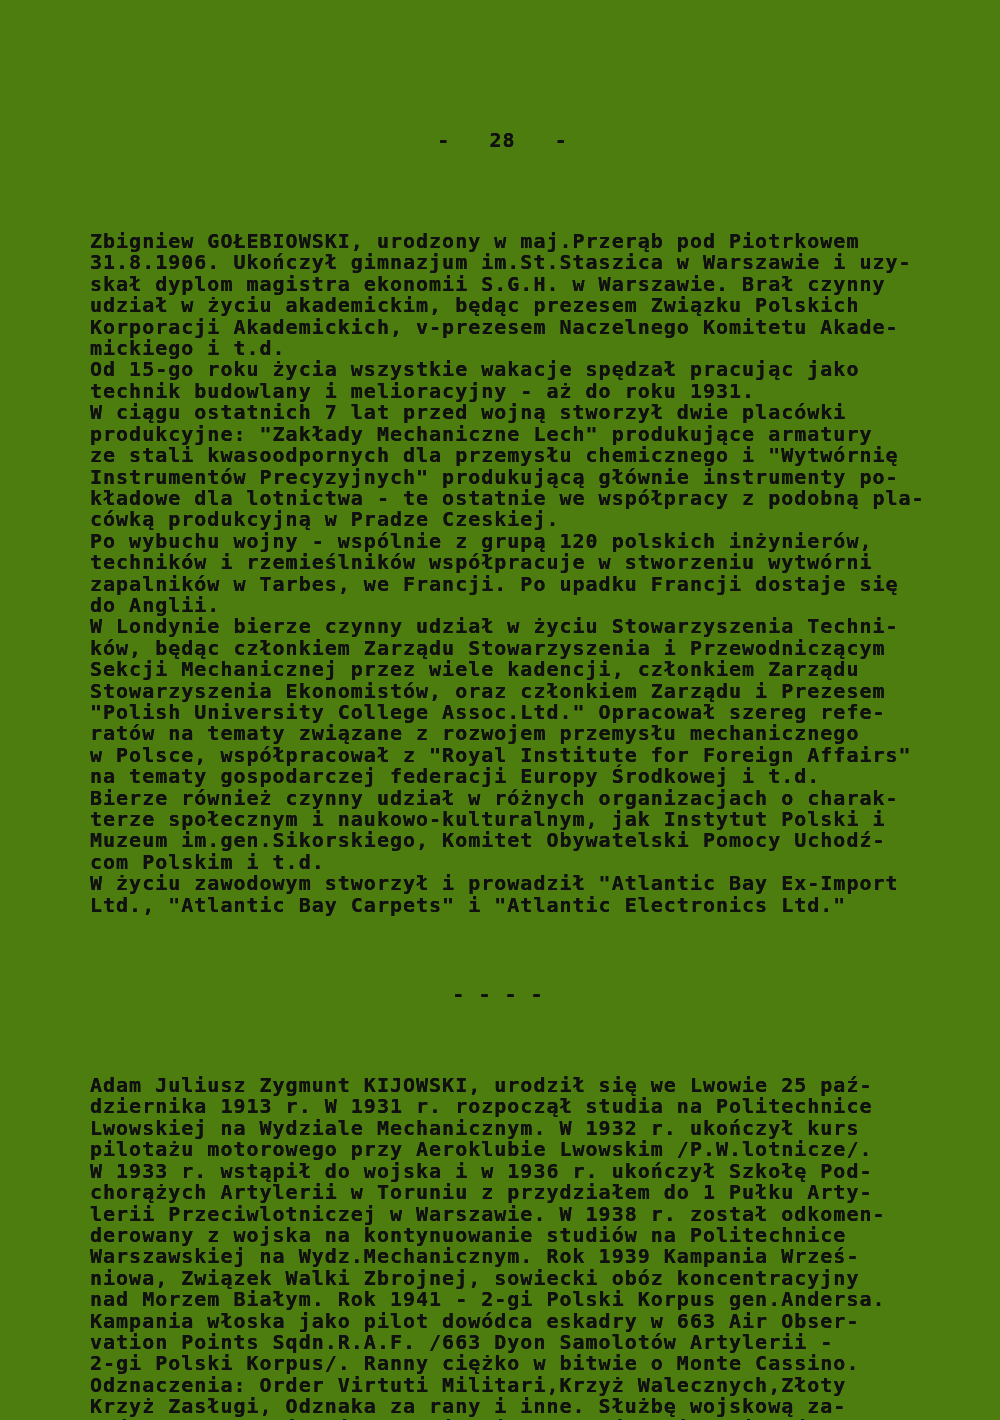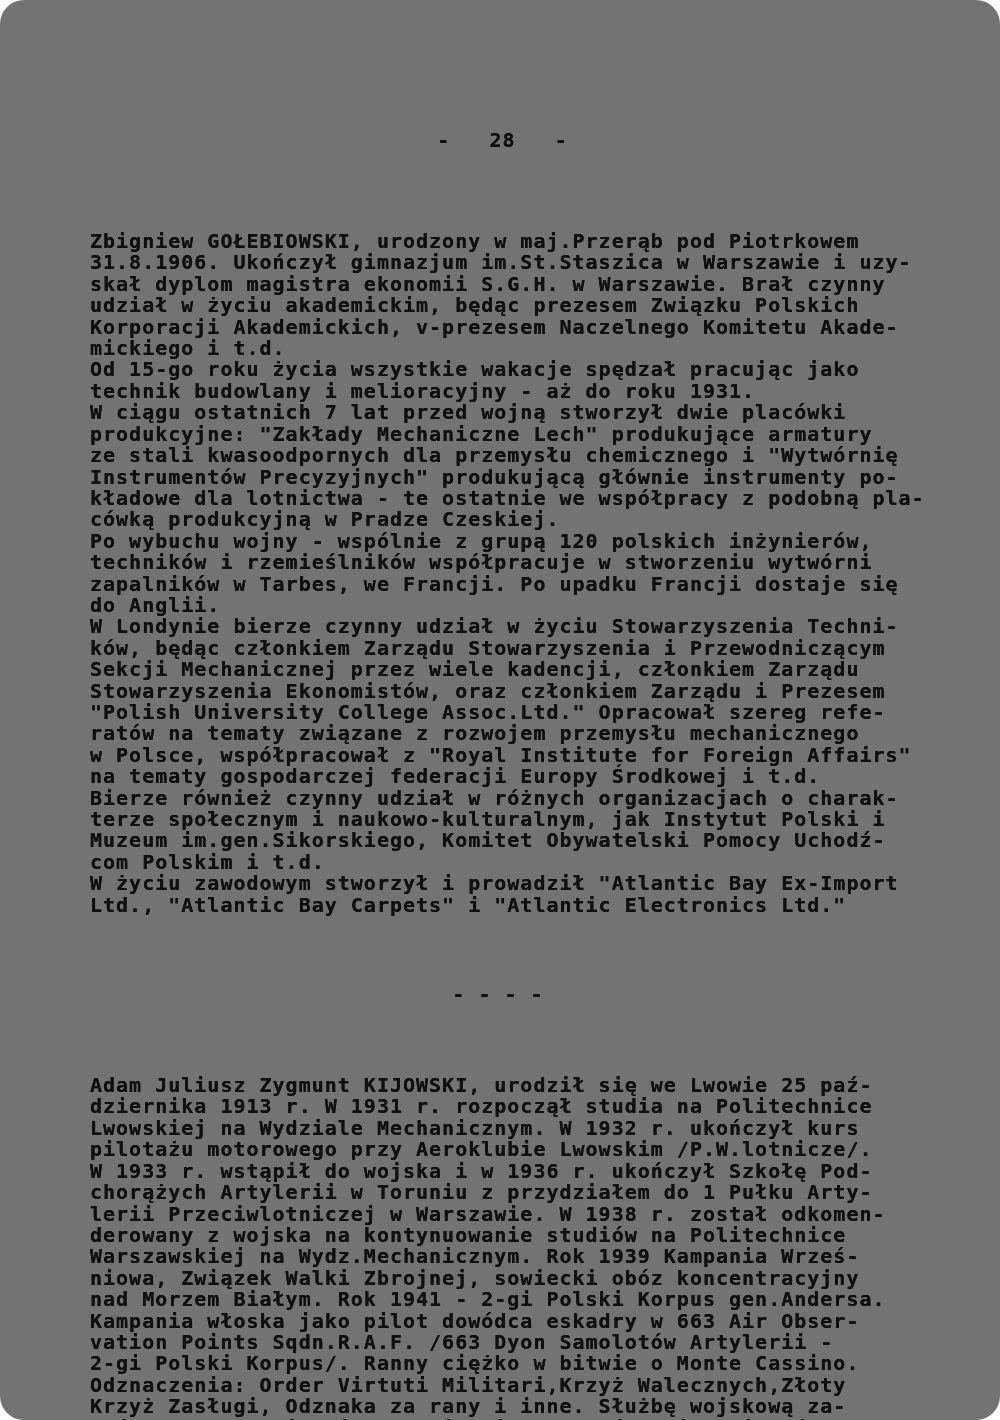--- a/index.html
+++ b/index.html
@@ -5,22 +5,21 @@
   html, body { margin: 0; padding: 0; }
   body {
     width: 1000px;
     height: 1420px;
     background: #ffffff;
     overflow: hidden;
   }
   .sheet {
     position: absolute;
     inset: 0;
-    background: #737373;
-    border-radius: 24px;
+    background: #4d7c0f;
   }
   .doc {
     position: absolute;
     left: 90px;
     top: 0;
     width: 840px;
     font-family: "DejaVu Sans Mono", "Liberation Mono", monospace;
     font-size: 20px;
     font-weight: 700;
     line-height: 21.4px;

